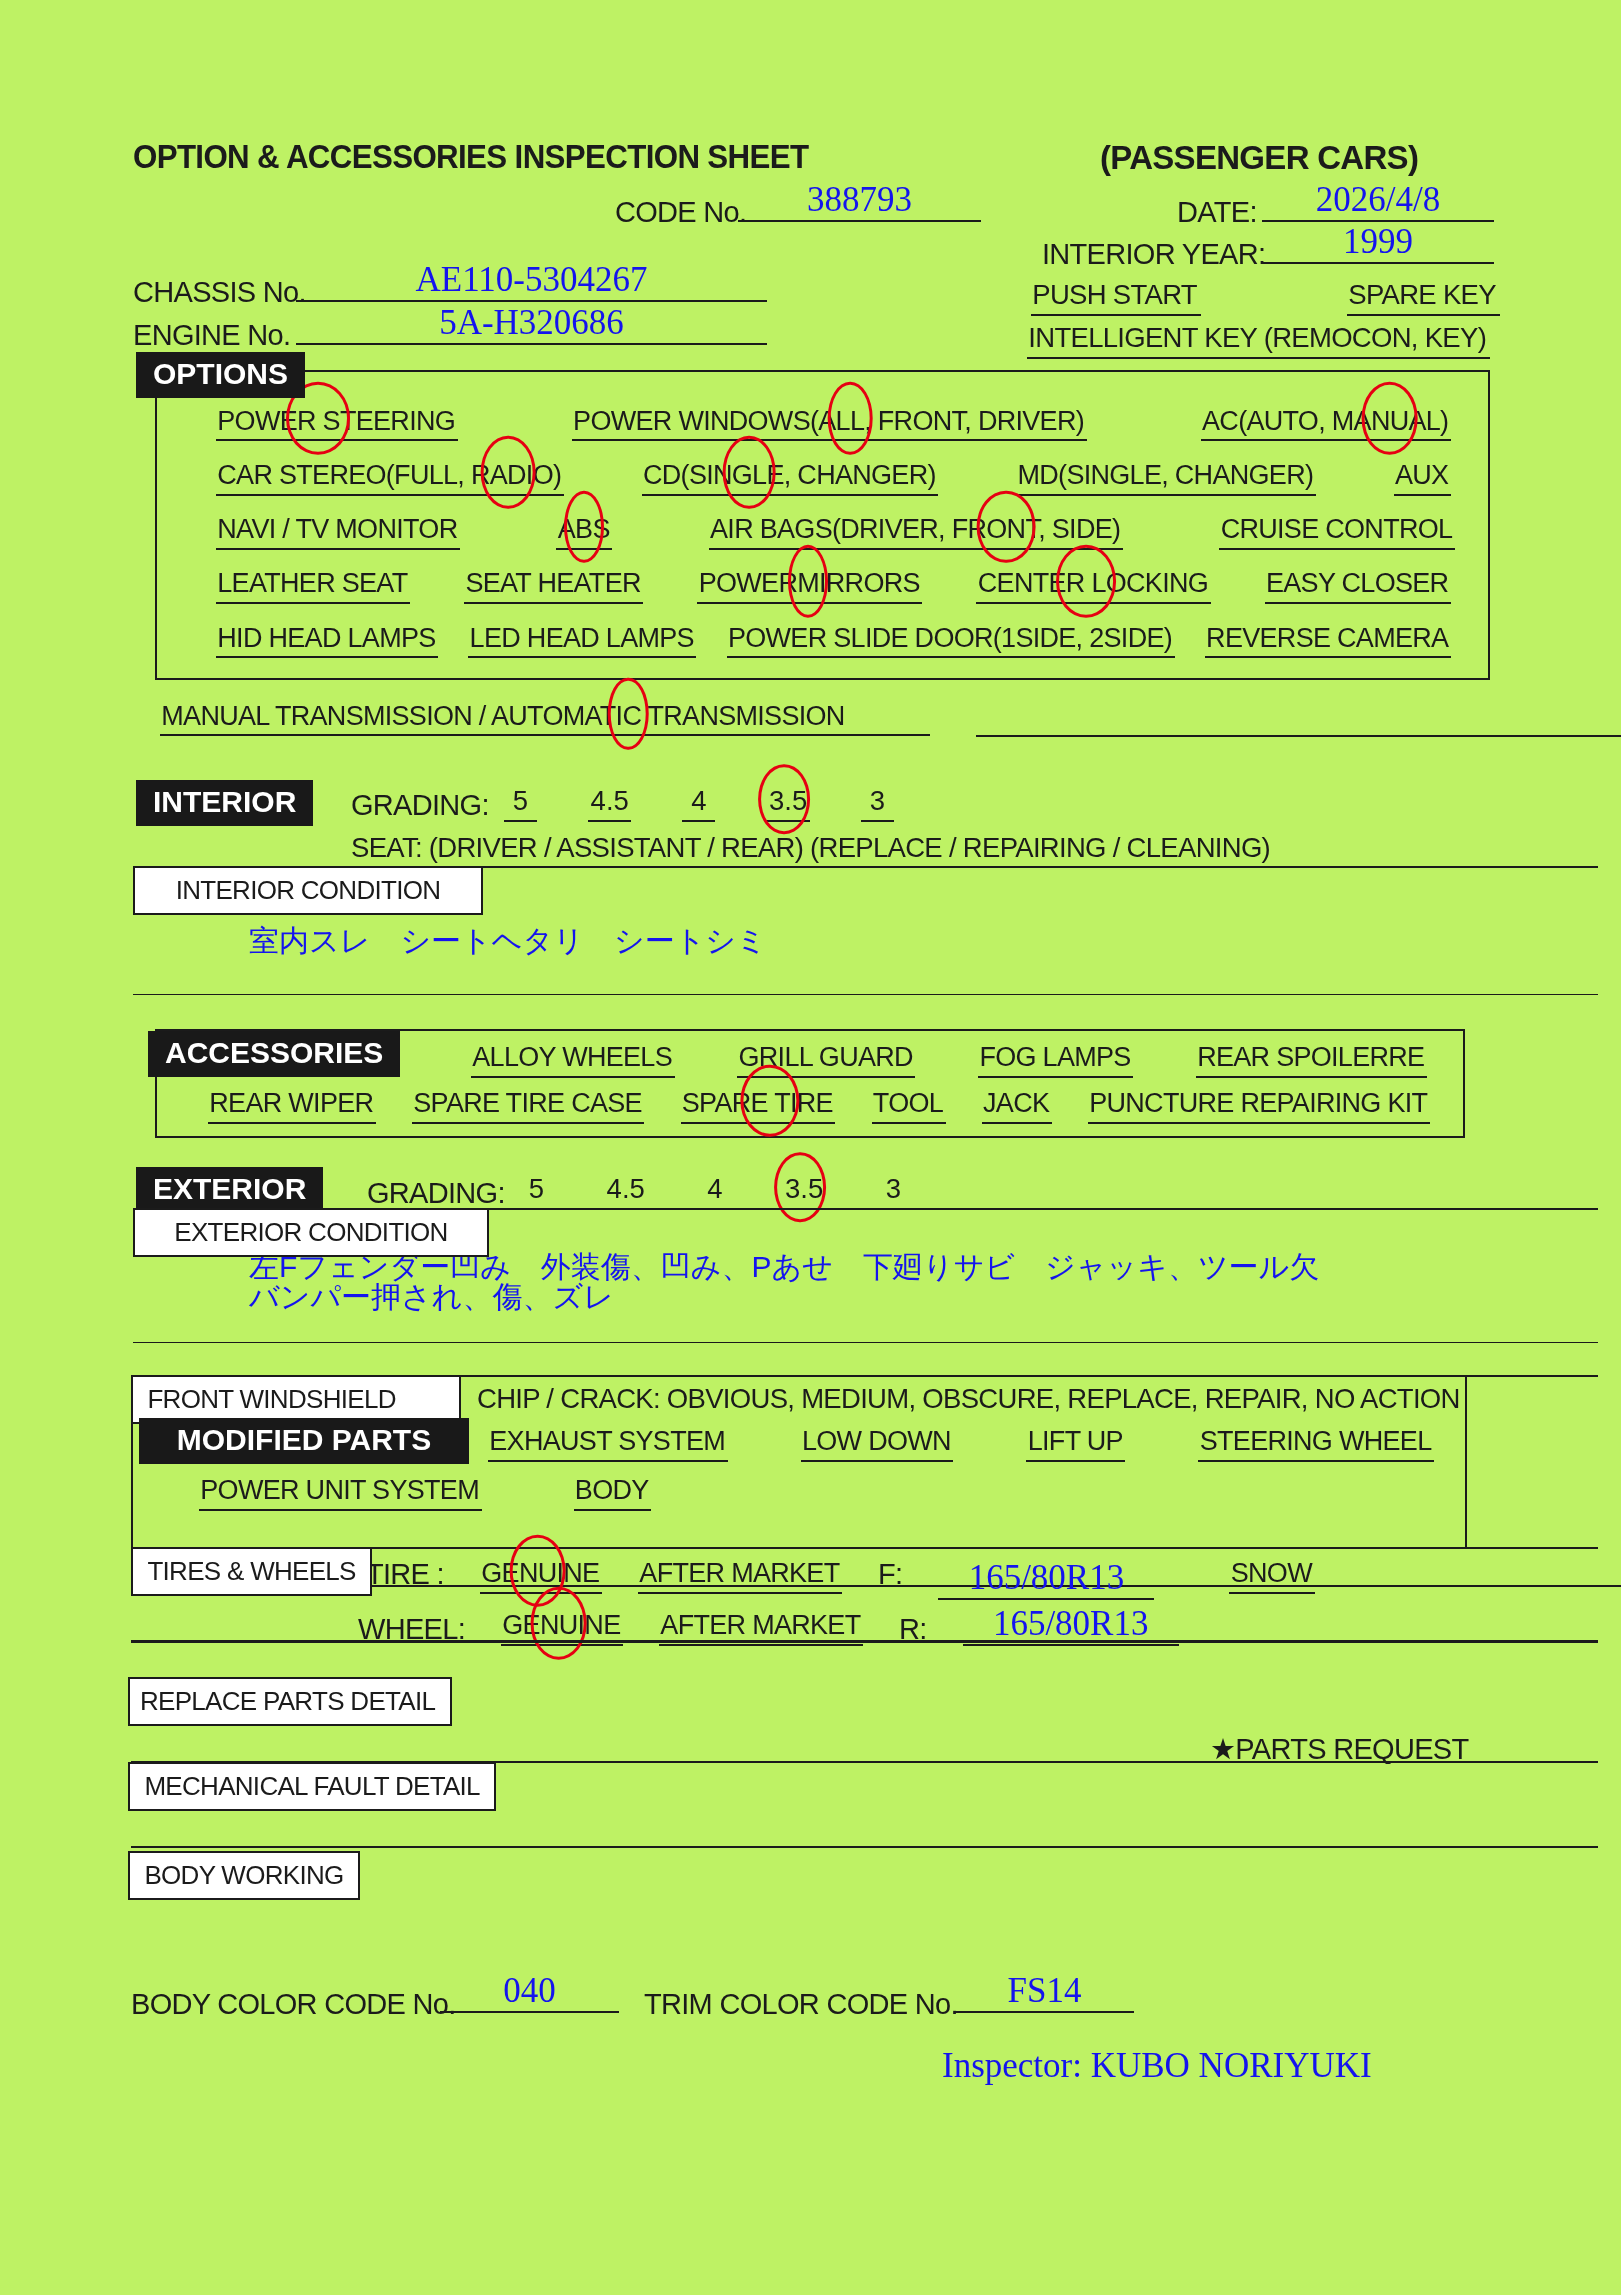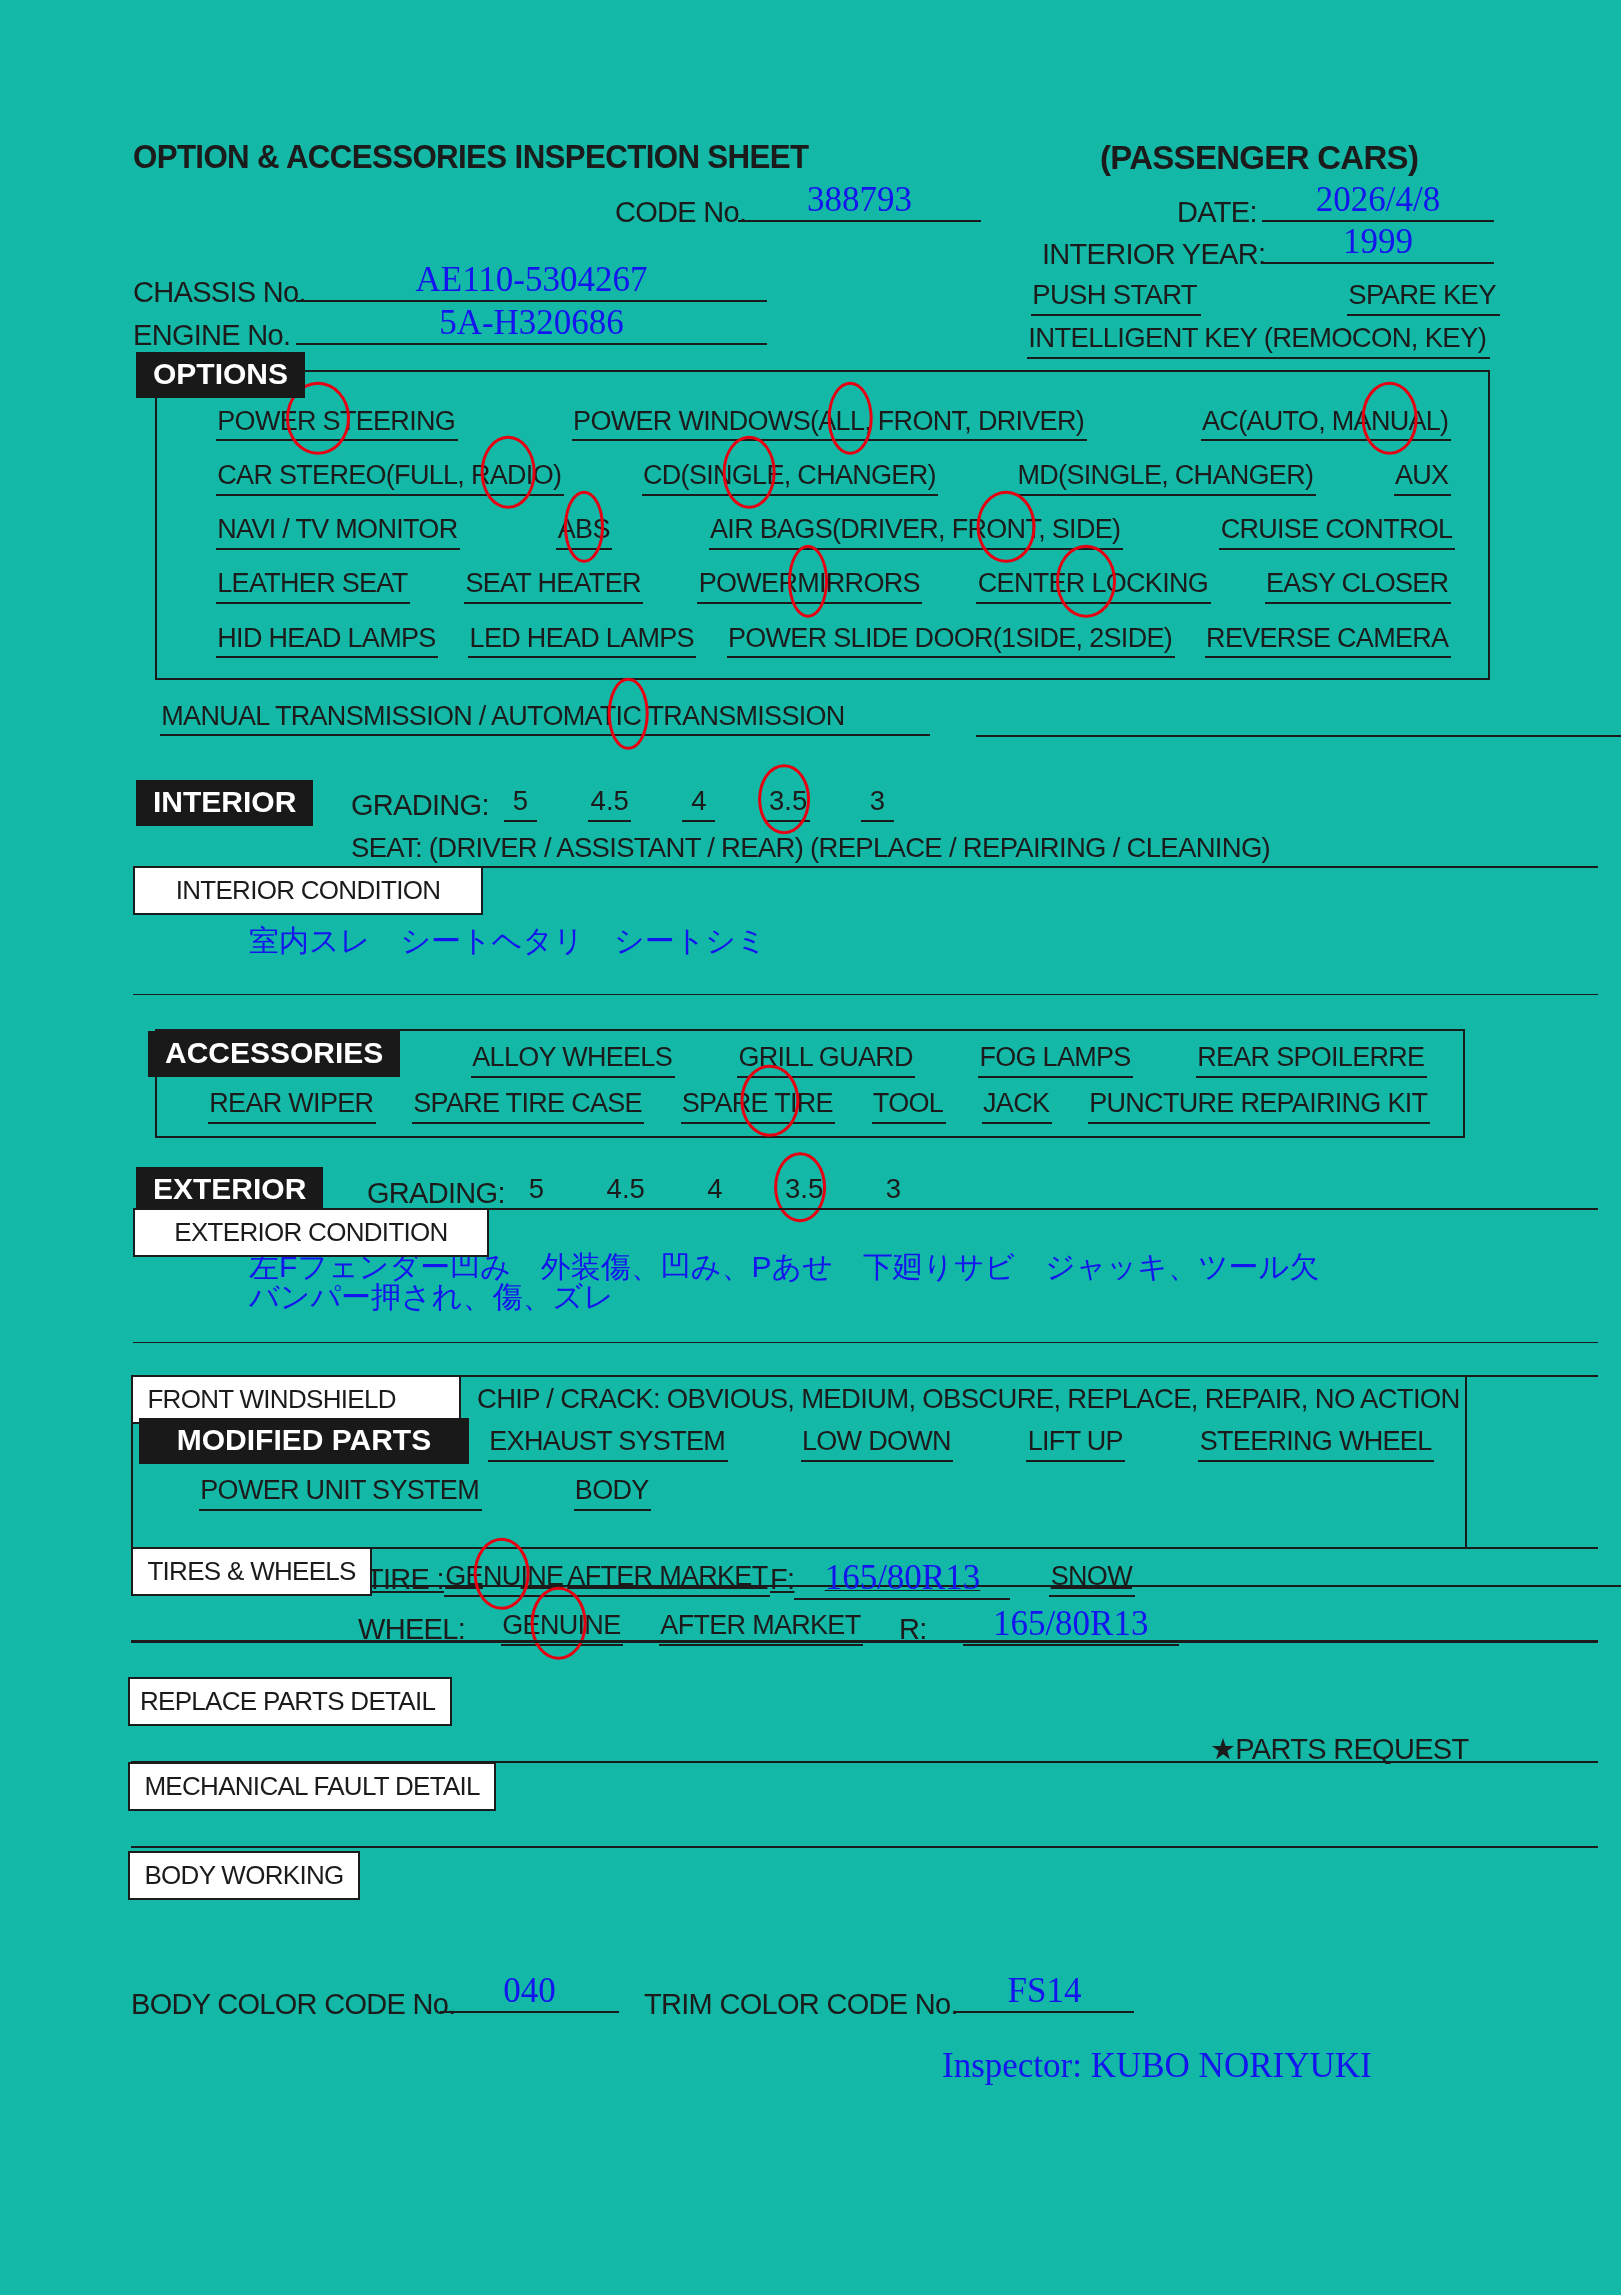--- a/index.html
+++ b/index.html
@@ -5,21 +5,21 @@
   :root{
     --ink:#1b1b1b;
     --blue:#1414ee;
     --red:#e60012;
   }
   *{margin:0;padding:0;box-sizing:border-box;}
   html,body{background:#ffffff;}
   .page{
     position:relative;
     width:1622px;height:2295px;
-    background:#14b8a6;
+    background:#bef264;
     font-family:"Liberation Sans",sans-serif;
     color:var(--ink);
     overflow:hidden;
   }
   .abs{position:absolute;}
   .doc-title{
     font-size:34px;font-weight:bold;letter-spacing:-0.7px;
     transform:scaleX(.92);transform-origin:left center;white-space:nowrap;
   }
   .doc-subtitle{font-size:33px;font-weight:bold;letter-spacing:-0.7px;white-space:nowrap;}
@@ -224,21 +224,21 @@
     </div>
   <div class="abs" style="left:199px;top:1475px;display:flex;gap:92px;">
       <span class="opt">POWER UNIT SYSTEM</span>
       <span class="opt">BODY</span>
     </div>
   <div class="abs opt" style="left:199px;top:1516px;">OTHERS:</div>
 
   <div class="hline" style="left:131px;top:1547px;width:1467px;"></div>
   <div class="abs wbox" style="left:131px;top:1547px;min-width:216px;text-align:center;">TIRES &amp; WHEELS</div>
 
-  <div class="abs" style="left:366px;top:1558px;display:flex;align-items:center;text-decoration:underline;">
+  <div class="abs" style="left:366px;top:1558px;display:flex;gap:36px;align-items:flex-start;">
     <span class="lab">TIRE :</span>
     <span class="opt">GE<span class="cmark">NU</span>INE</span>
     <span class="opt">AFTER MARKET</span>
     <span class="lab">F:</span>
     <span class="fillline" style="width:216px;"><span class="hw">165/80R13</span></span>
     <span class="opt" style="margin-left:39px;">SNOW</span>
   </div>
 
   <div class="abs" style="left:358px;top:1604px;display:flex;gap:36px;align-items:flex-end;">
     <span class="lab">WHEEL:</span>

